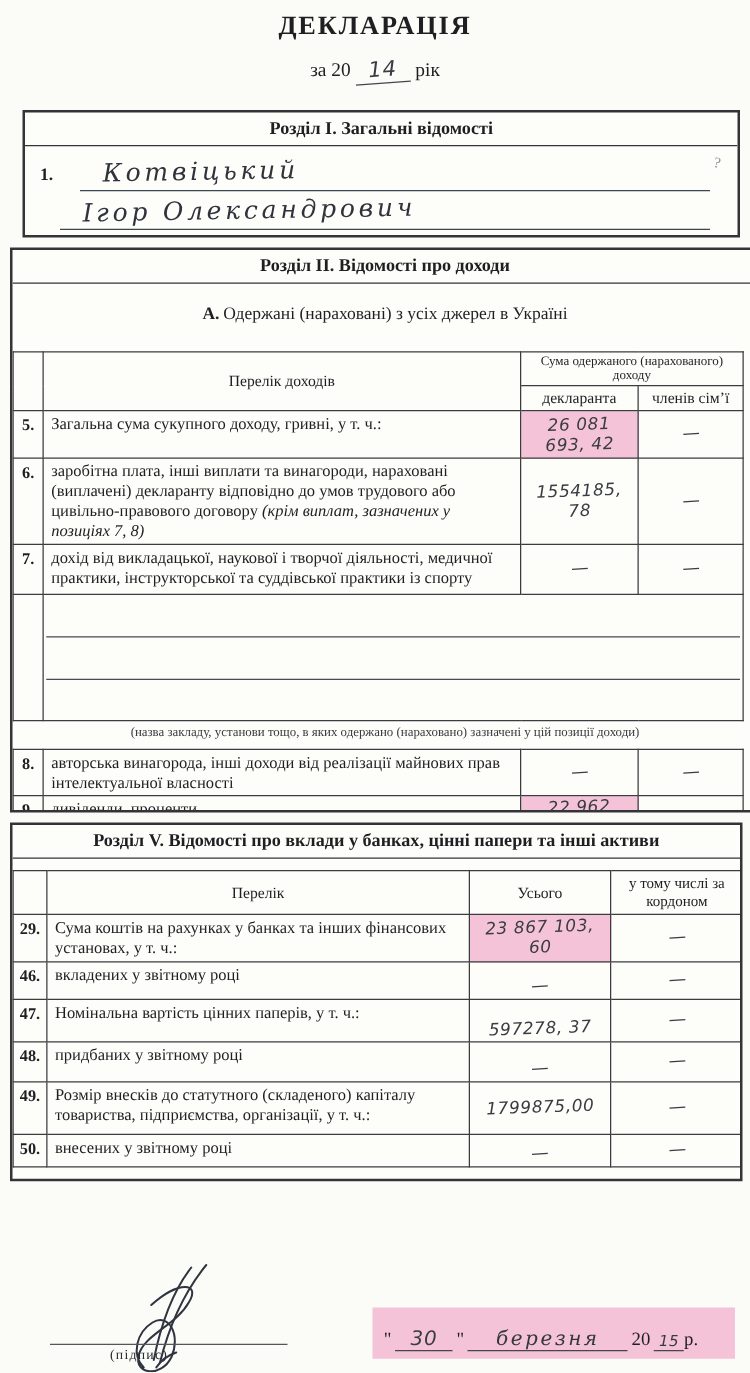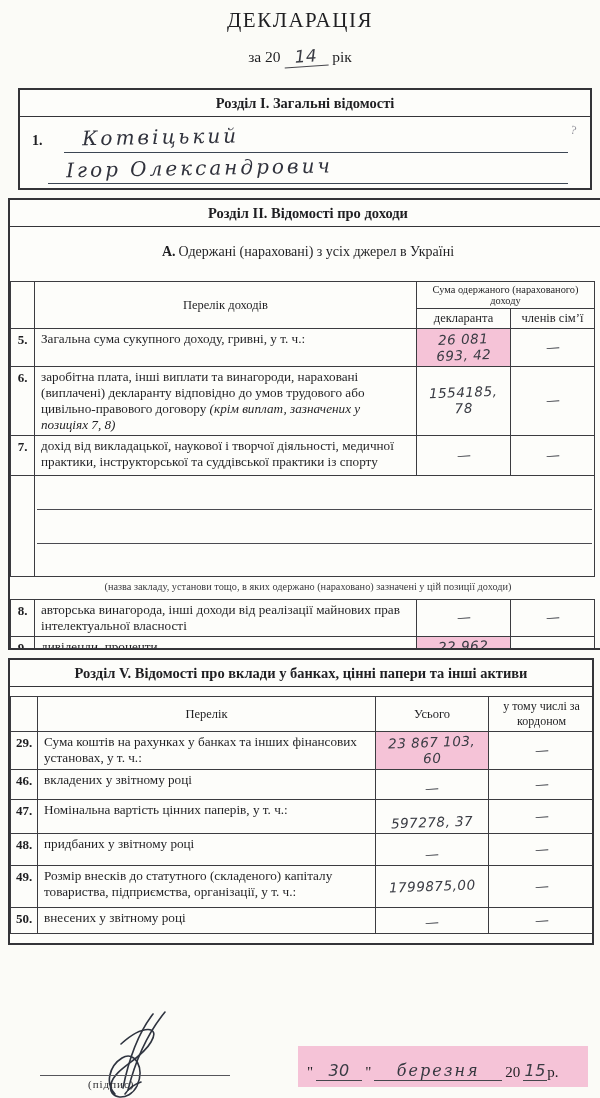--- a/index.html
+++ b/index.html
@@ -7,21 +7,21 @@
     width:600px;height:1098px;position:relative;
     background:#fbfbf7;
     font-family:"Liberation Serif", serif;
     color:#1f1f22;
     overflow:hidden;
   }
   .box{position:absolute;border:2px solid #343438;background:#fdfdfa;box-sizing:border-box;overflow:hidden;}
   .sec-head{border-bottom:1.5px solid #343438;text-align:center;font-weight:bold;font-size:14.5px;padding:5px 0 4px;}
   
   .doc-header{position:absolute;top:8px;left:0;right:0;text-align:center;}
-  .doc-title{font-size:21px;font-weight:normal;letter-spacing:1.5px;margin:0;}
+  .doc-title{font-size:21px;font-weight:bold;letter-spacing:1.5px;margin:0;}
   .doc-subtitle{font-size:14.5px;margin-top:5px;}
   .doc-yearline{margin-top:13px;font-size:15.5px;}
   .u-line{display:inline-block;border-bottom:1.5px solid #46464c;text-align:center;}
   .hand{font-family:"DejaVu Serif", serif;font-style:italic;color:#35373f;}
   .hand-num{font-family:"DejaVu Sans", sans-serif;font-style:italic;color:#3a3c44;letter-spacing:0.5px;}
   .year-val{width:44px;font-size:17px;transform:rotate(-4deg);}
   
   .sec1{top:88px;left:18px;width:574px;height:102px;}
   .sec1-body{position:relative;padding:8px 14px 0 12px;}
   .item-no{font-weight:bold;font-size:14px;position:absolute;left:12px;top:16px;}
@@ -56,21 +56,21 @@
   .t5{width:584px;margin-top:9px;}
   
   .footer{position:absolute;top:1002px;left:0;right:0;height:96px;}
   .statement{margin-left:35px;font-size:15px;width:470px;}
   .sig-svg{position:absolute;left:95px;top:8px;}
   .sig-line{position:absolute;left:40px;top:73px;width:190px;border-top:1.5px solid #55555a;}
   .sig-caption{position:absolute;left:88px;top:76px;font-size:11px;letter-spacing:1px;color:#2c2c30;}
   .date-box{position:absolute;left:298px;top:44px;width:290px;height:41px;background:#f5c3d7;display:flex;align-items:flex-end;padding:0 2px 6px 6px;box-sizing:border-box;font-size:15px;}
   .d-day{width:46px;font-size:16px;text-align:center;}
   .d-month{width:128px;font-size:16px;letter-spacing:2px;}
-  .d-year{width:24px;font-size:16px;font-style:italic;}
+  .d-year{width:24px;font-size:12px;font-style:italic;}
   .q{padding:0 3px;}
 </style>
 </head>
 <body>
 
 <div class="doc-header">
   <div class="doc-title">ДЕКЛАРАЦІЯ</div>
   <div class="doc-yearline">
     <span>за 20</span>
     <span class="u-line year-val hand-num">14</span>

